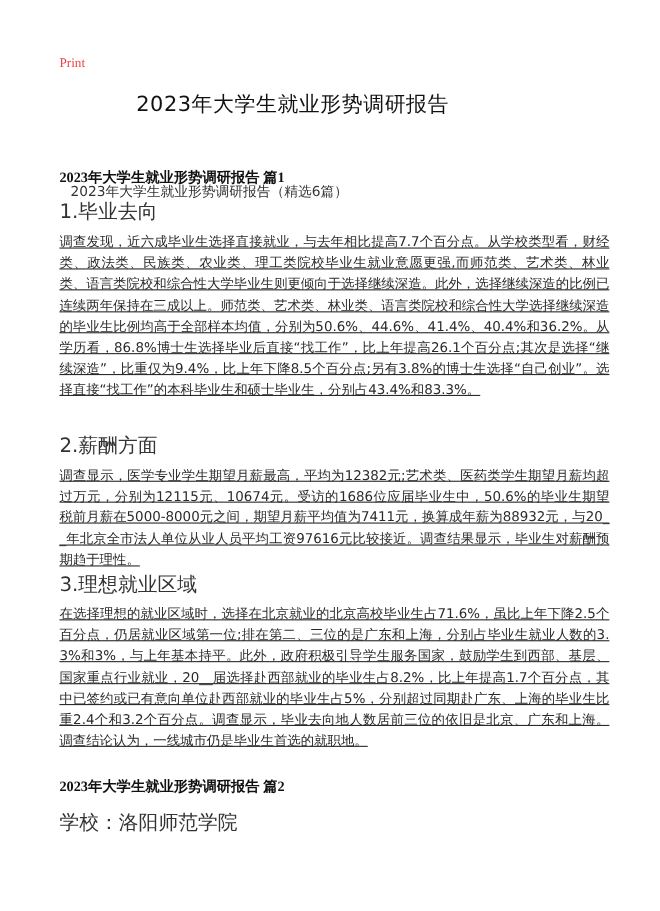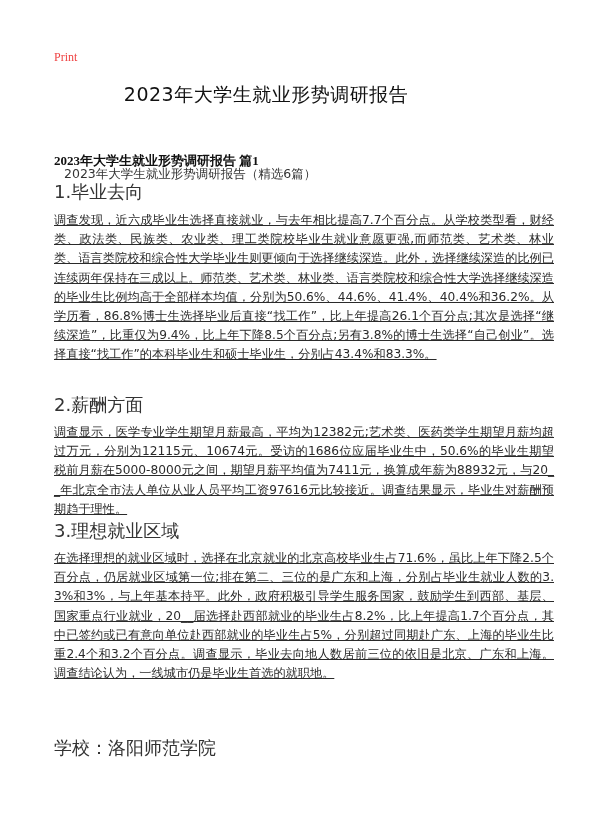--- a/index.html
+++ b/index.html
@@ -94,16 +94,17 @@
 
   <div class="sub-heading" style="top:180px;">1.毕业去向</div>
   <div class="para" style="top:211px;">调查发现，近六成毕业生选择直接就业，与去年相比提高7.7个百分点。从学校类型看，财经类、政法类、民族类、农业类、理工类院校毕业生就业意愿更强,而师范类、艺术类、林业类、语言类院校和综合性大学毕业生则更倾向于选择继续深造。此外，选择继续深造的比例已连续两年保持在三成以上。师范类、艺术类、林业类、语言类院校和综合性大学选择继续深造的毕业生比例均高于全部样本均值，分别为50.6%、44.6%、41.4%、40.4%和36.2%。从学历看，86.8%博士生选择毕业后直接“找工作”，比上年提高26.1个百分点;其次是选择“继续深造”，比重仅为9.4%，比上年下降8.5个百分点;另有3.8%的博士生选择“自己创业”。选择直接“找工作”的本科毕业生和硕士毕业生，分别占43.4%和83.3%。</div>
 
   <div class="sub-heading" style="top:393px;">2.薪酬方面</div>
   <div class="para" style="top:423px;">调查显示，医学专业学生期望月薪最高，平均为12382元;艺术类、医药类学生期望月薪均超过万元，分别为12115元、10674元。受访的1686位应届毕业生中，50.6%的毕业生期望税前月薪在5000-8000元之间，期望月薪平均值为7411元，换算成年薪为88932元，与20__年北京全市法人单位从业人员平均工资97616元比较接近。调查结果显示，毕业生对薪酬预期趋于理性。</div>
 
   <div class="sub-heading" style="top:519px;">3.理想就业区域</div>
   <div class="para" style="top:549px;">在选择理想的就业区域时，选择在北京就业的北京高校毕业生占71.6%，虽比上年下降2.5个百分点，仍居就业区域第一位;排在第二、三位的是广东和上海，分别占毕业生就业人数的3.3%和3%，与上年基本持平。此外，政府积极引导学生服务国家，鼓励学生到西部、基层、国家重点行业就业，20__届选择赴西部就业的毕业生占8.2%，比上年提高1.7个百分点，其中已签约或已有意向单位赴西部就业的毕业生占5%，分别超过同期赴广东、上海的毕业生比重2.4个和3.2个百分点。调查显示，毕业去向地人数居前三位的依旧是北京、广东和上海。调查结论认为，一线城市仍是毕业生首选的就职地。</div>
 
+  <div class="section-heading" style="top:706px;">2023年大学生就业形势调研报告 篇2</div>
 
   <div class="plain" style="top:736px;">学校：洛阳师范学院</div>
 
 </div>
 
 </body></html>

